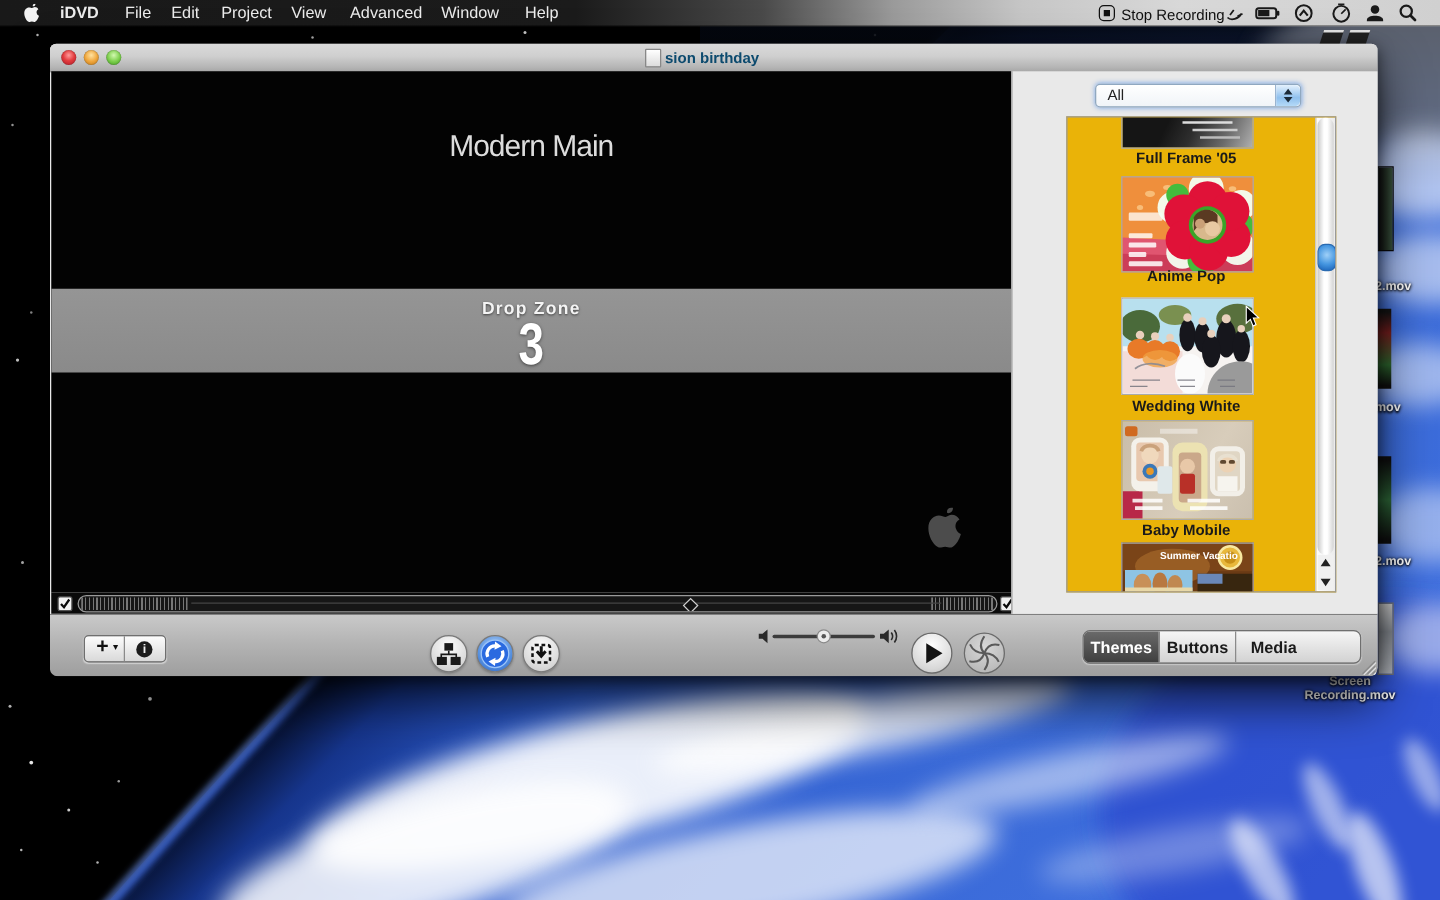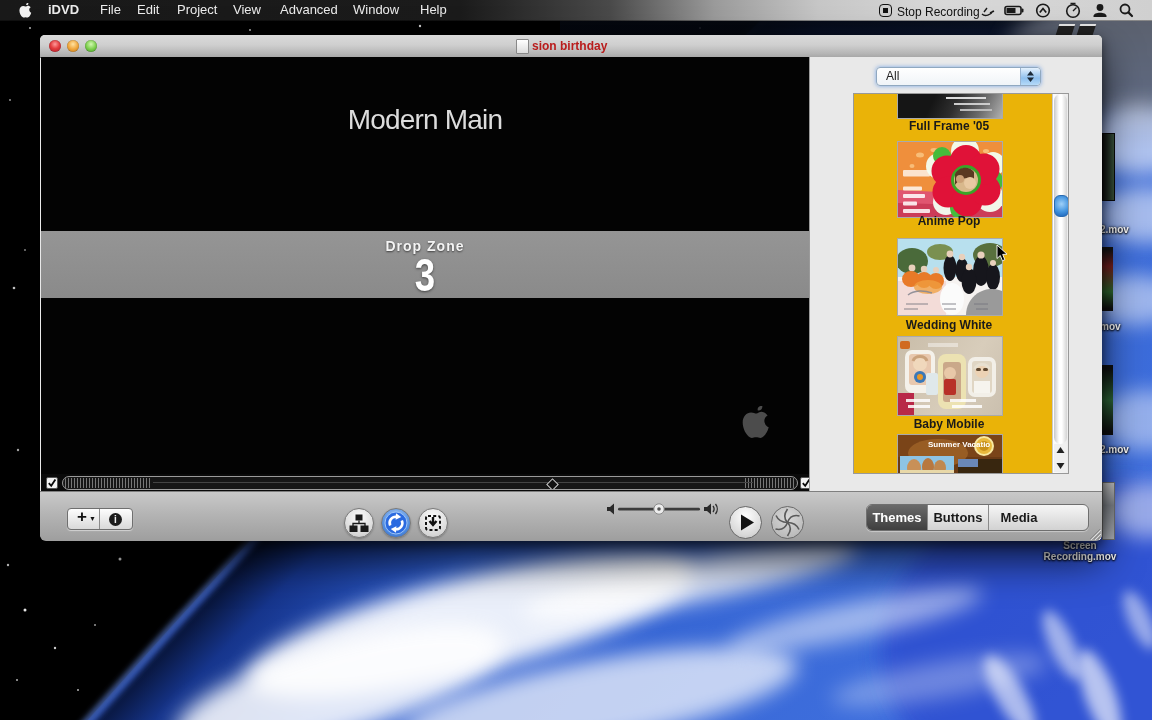--- a/index.html
+++ b/index.html
@@ -155,24 +155,24 @@
     <div class="abs" style="left:0;top:0;width:1062px;height:22px;border-radius:5px 5px 0 0;
         background:linear-gradient(#dadada,#cfcfcf 45%,#b5b5b5 85%,#a8a8a8);
         border-bottom:1px solid #6f6f6f;"></div>
     <div class="abs" style="left:9px;top:5px;width:12px;height:12px;border-radius:50%;
         background:radial-gradient(circle at 50% 35%,#ff9a9a 0%,#e33d3f 45%,#b01a28 100%);box-shadow:inset 0 0 1px rgba(0,0,0,.5);"></div>
     <div class="abs" style="left:27px;top:5px;width:12px;height:12px;border-radius:50%;
         background:radial-gradient(circle at 50% 35%,#ffe2a0 0%,#f0a73d 50%,#c07818 100%);box-shadow:inset 0 0 1px rgba(0,0,0,.5);"></div>
     <div class="abs" style="left:45px;top:5px;width:12px;height:12px;border-radius:50%;
         background:radial-gradient(circle at 50% 35%,#d2f8b0 0%,#7ed04e 50%,#3f9a1f 100%);box-shadow:inset 0 0 1px rgba(0,0,0,.5);"></div>
     <div class="abs" style="left:476px;top:4px;width:11px;height:13px;background:linear-gradient(#fff,#dcdcdc);border:1px solid #888;border-radius:1px;"></div>
-    <div class="abs" style="left:492px;top:4px;font-size:12px;font-weight:bold;color:#b91c1c;">sion birthday</div>
+    <div class="abs" style="left:492px;top:4px;font-size:12px;font-weight:bold;color:#0c4a6e;">sion birthday</div>
 
     <div class="abs" style="left:1px;top:22px;width:768px;height:417px;background:#030303;overflow:hidden;">
-      <div class="abs" style="left:0;top:47px;width:768px;height:32px;color:#dcdcdc;font-size:28px;text-align:center;letter-spacing:-0.8px;">Modern Main</div>
+      <div class="abs" style="left:0;top:47px;width:768px;height:32px;color:#dcdcdc;font-size:24px;text-align:center;letter-spacing:-0.8px;">Modern Main</div>
 
       <div class="abs" style="left:0;top:174px;width:768px;height:67px;background:linear-gradient(#959595,#8a8a8a);">
         <div class="abs" style="left:0;top:7px;width:768px;text-align:center;font-size:14px;font-weight:bold;color:#f4f4f4;letter-spacing:1px;text-shadow:0 1px 2px rgba(0,0,0,0.6);">Drop Zone</div>
         <div class="abs" style="left:0;top:20px;width:768px;text-align:center;font-size:47px;line-height:47px;font-weight:bold;color:#fff;text-shadow:0 1px 3px rgba(0,0,0,0.55);transform:scaleX(0.78);">3</div>
       </div>
 
       <svg class="abs" style="left:699px;top:349px" width="30" height="33" viewBox="0 0 100 118">
         <path fill="#4c4c4c" d="M73 21 C82 21 90 26 95 34 C85 40 81 50 85 61 C88 70 93 74 99 76 C95 91 86 107 75 113 C68 117 62 112 54 112 C46 112 40 117 33 113 C18 104 6 81 6 59 C6 37 20 23 36 23 C44 23 50 27 55 27 C60 27 66 21 73 21 Z M60 16 C57 6 65 -2 76 0 C78 10 70 18 60 16 Z"></path>
       </svg>
     </div>

